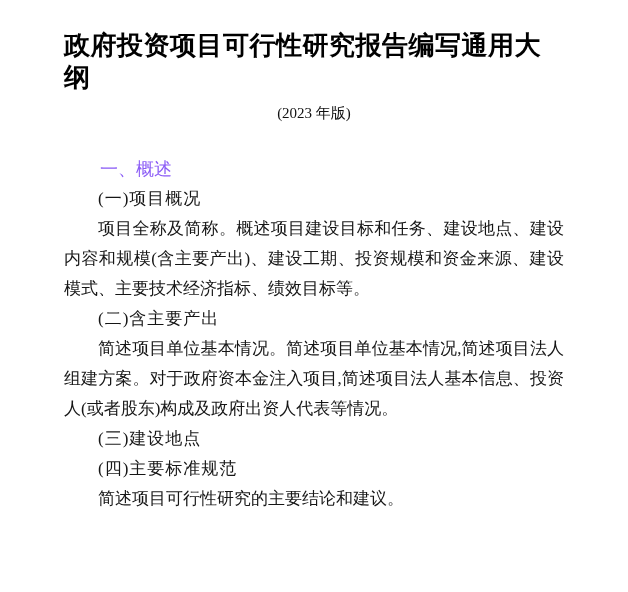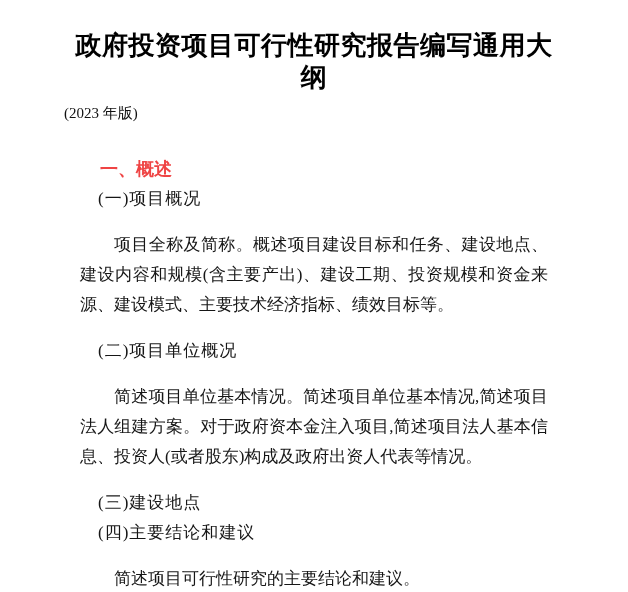--- a/index.html
+++ b/index.html
@@ -17,73 +17,74 @@
     color: #1c1c1c;
   }
   .content {
     position: absolute;
     left: 64px;
     top: 0;
     width: 500px;
   }
   .doc-title {
     margin-top: 30px;
-    text-align: center;
+    text-align: left;
     font-size: 26px;
     line-height: 32px;
     font-weight: bold;
     color: #000000;
     letter-spacing: 0.5px;
   }
   .doc-edition {
     margin-top: 8px;
+    text-align: center;
     font-size: 15px;
     line-height: 22px;
     color: #111111;
   }
   .doc-body {
     margin-top: 30px;
   }
   .sec-h1 {
     font-family: "Liberation Sans", sans-serif;
-    font-weight: bold;
+    font-weight: normal;
     font-size: 18px;
     line-height: 30px;
     text-indent: 2em;
-    color: #ef4444;
+    color: #8b5cf6;
   }
   .sec-h2 {
     font-size: 17px;
     line-height: 30px;
     text-indent: 2em;
     letter-spacing: 1px;
     color: #161616;
   }
   .sec-p {
-    margin: 16px;
+    margin: 0;
     font-size: 17px;
     line-height: 30px;
     text-indent: 2em;
     text-align: justify;
     text-justify: inter-character;
     word-break: break-all;
     color: #161616;
   }
 </style>
 </head>
 <body>
 
 <div class="page">
   <div class="content">
     <div class="doc-title">政府投资项目可行性研究报告编写通用大纲</div>
     <div class="doc-edition">(2023 年版)</div>
     <div class="doc-body" id="doc-body">
         <div class="sec-h1">一、概述</div>
         <div class="sec-h2">(一)项目概况</div>
         <p class="sec-p">项目全称及简称。概述项目建设目标和任务、建设地点、建设内容和规模(含主要产出)、建设工期、投资规模和资金来源、建设模式、主要技术经济指标、绩效目标等。</p>
-        <div class="sec-h2">(二)项目单位概况</div>
+        <div class="sec-h2">(二)含主要产出</div>
         <p class="sec-p">简述项目单位基本情况。简述项目单位基本情况,简述项目法人组建方案。对于政府资本金注入项目,简述项目法人基本信息、投资人(或者股东)构成及政府出资人代表等情况。</p>
         <div class="sec-h2">(三)建设地点</div>
-        <div class="sec-h2">(四)主要结论和建议</div>
+        <div class="sec-h2">(四)主要标准规范</div>
         <p class="sec-p">简述项目可行性研究的主要结论和建议。</p>
       </div>
   </div>
 </div>
 
 </body></html>

